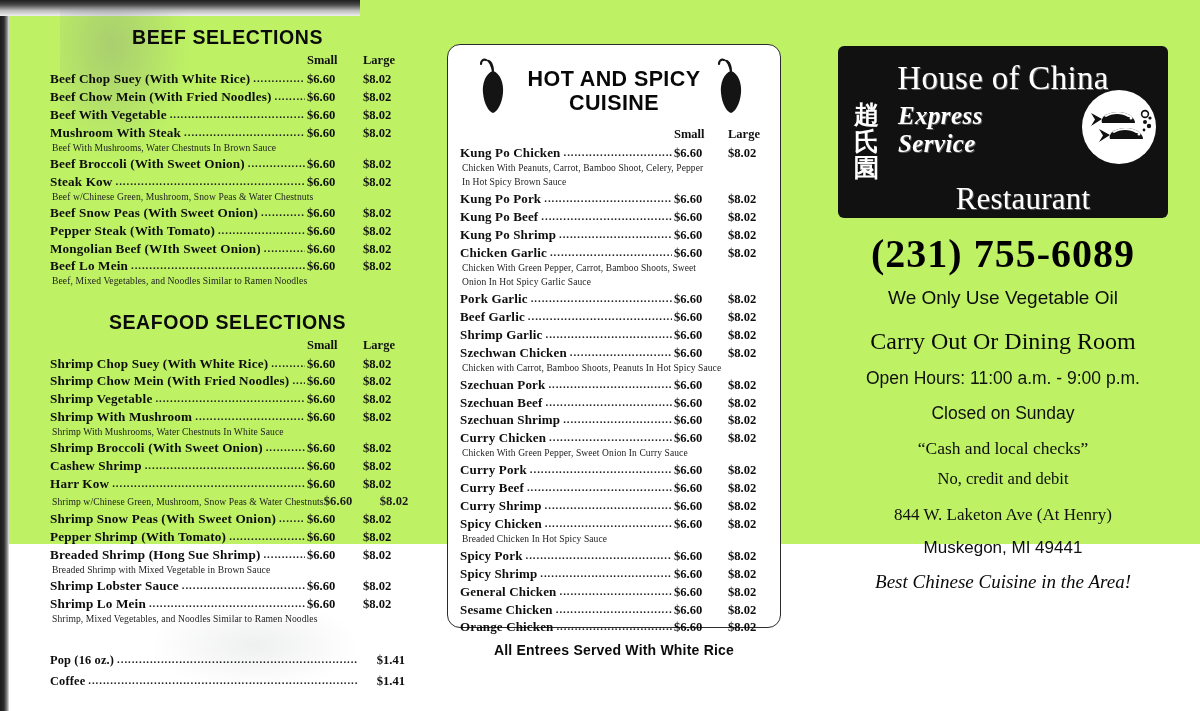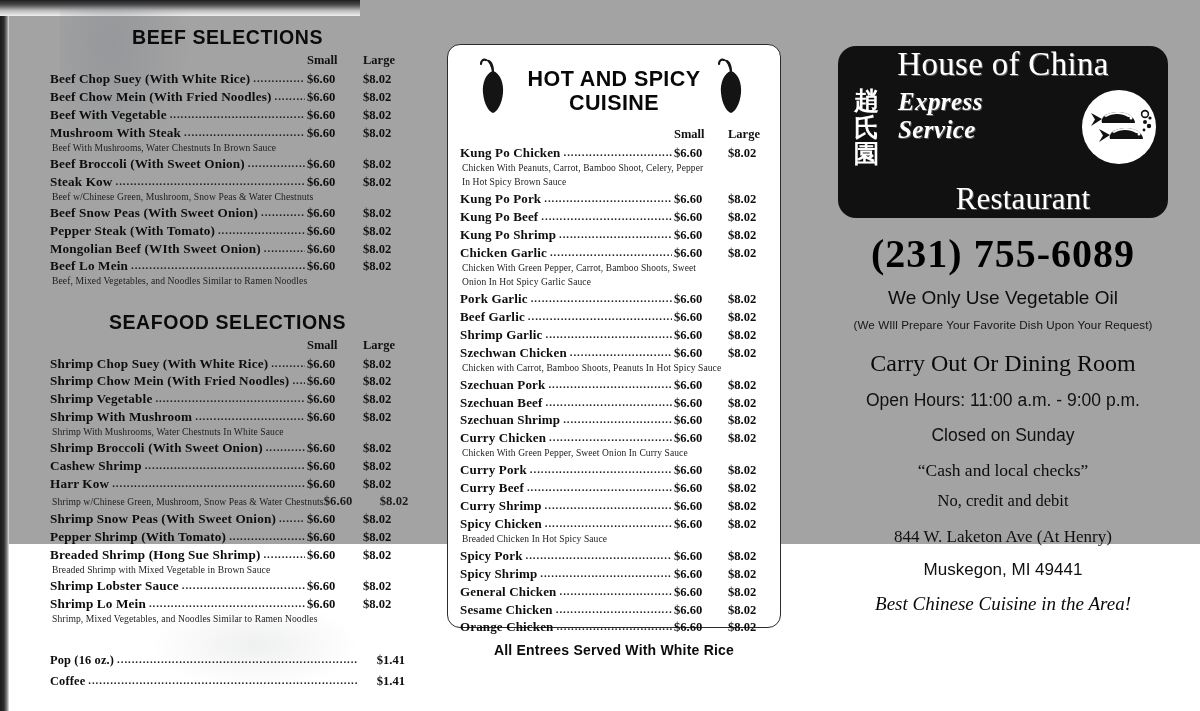--- a/index.html
+++ b/index.html
@@ -5,21 +5,21 @@
   * { box-sizing: border-box; margin: 0; padding: 0; }
   html, body {
     width: 1200px; height: 711px;
     background: #ffffff;
     font-family: "Liberation Serif", serif;
     overflow: hidden;
   }
   #page {
     position: relative;
     width: 1200px; height: 544px;
-    background: #a3a3a3;
+    background: #bef264;
   }
 
   
   .scan-edge-left {
     position: absolute; left: 0; top: 0; width: 9px; height: 711px;
     background: linear-gradient(90deg,#1b1b1b 0%, #2e2e2e 45%, #8d8d8d 80%, #e8e8e8 100%);
   }
   .scan-edge-top {
     position: absolute; left: 0; top: 0; width: 360px; height: 16px;
     background: linear-gradient(180deg,#1f1f1f 0%, #4a4a4a 30%, #b9b9b9 65%, #efefef 100%);
@@ -121,24 +121,24 @@
   .all-entrees {
     font-family: "Liberation Sans", sans-serif;
     font-weight: bold; font-size: 14px;
     text-align: center; color: #0b0b0b;
     margin-top: 14px; letter-spacing: .2px;
   }
 
   
   .logo-box {
     background: #111112;
-    border-radius: 18px;
+    border-radius: 6px;
     height: 172px;
     position: relative;
-    padding: 0 14px;
+    padding: 14px 14px;
     overflow: hidden;
   }
   .logo-title {
     font-family: "Liberation Serif", serif;
     color: #fff; font-size: 33px; line-height: 1;
     text-align: center; letter-spacing: .3px;
     text-shadow: 1px 1px 0 rgba(255,255,255,.35);
     margin-top: 2px;
   }
   .logo-mid { display: flex; margin-top: 7px; }
@@ -621,21 +621,20 @@
             <circle cx="67" cy="36" r="2.2"></circle>
             <circle cx="62" cy="40" r="1.4"></circle>
           </g>
         </svg>
       </div>
       <div class="logo-rest">Restaurant</div>
     </div>
 
     <div class="phone">(231) 755-6089</div>
     <div class="oil">We Only Use Vegetable Oil</div>
-    <div class="oil-note">(We WIll Prepare Your Favorite Dish Upon Your Request)</div>
     <div class="carryout">Carry Out Or Dining Room</div>
     <div class="hours">Open Hours: 11:00 a.m. - 9:00 p.m.</div>
     <div class="closed">Closed on Sunday</div>
     <div class="cash">“Cash and local checks”</div>
     <div class="nocredit">No, credit and debit</div>
     <div class="addr">844 W. Laketon Ave (At Henry)</div>
     <div class="city">Muskegon, MI 49441</div>
     <div class="tagline">Best Chinese Cuisine in the Area!</div>
   </div>
 </div>

